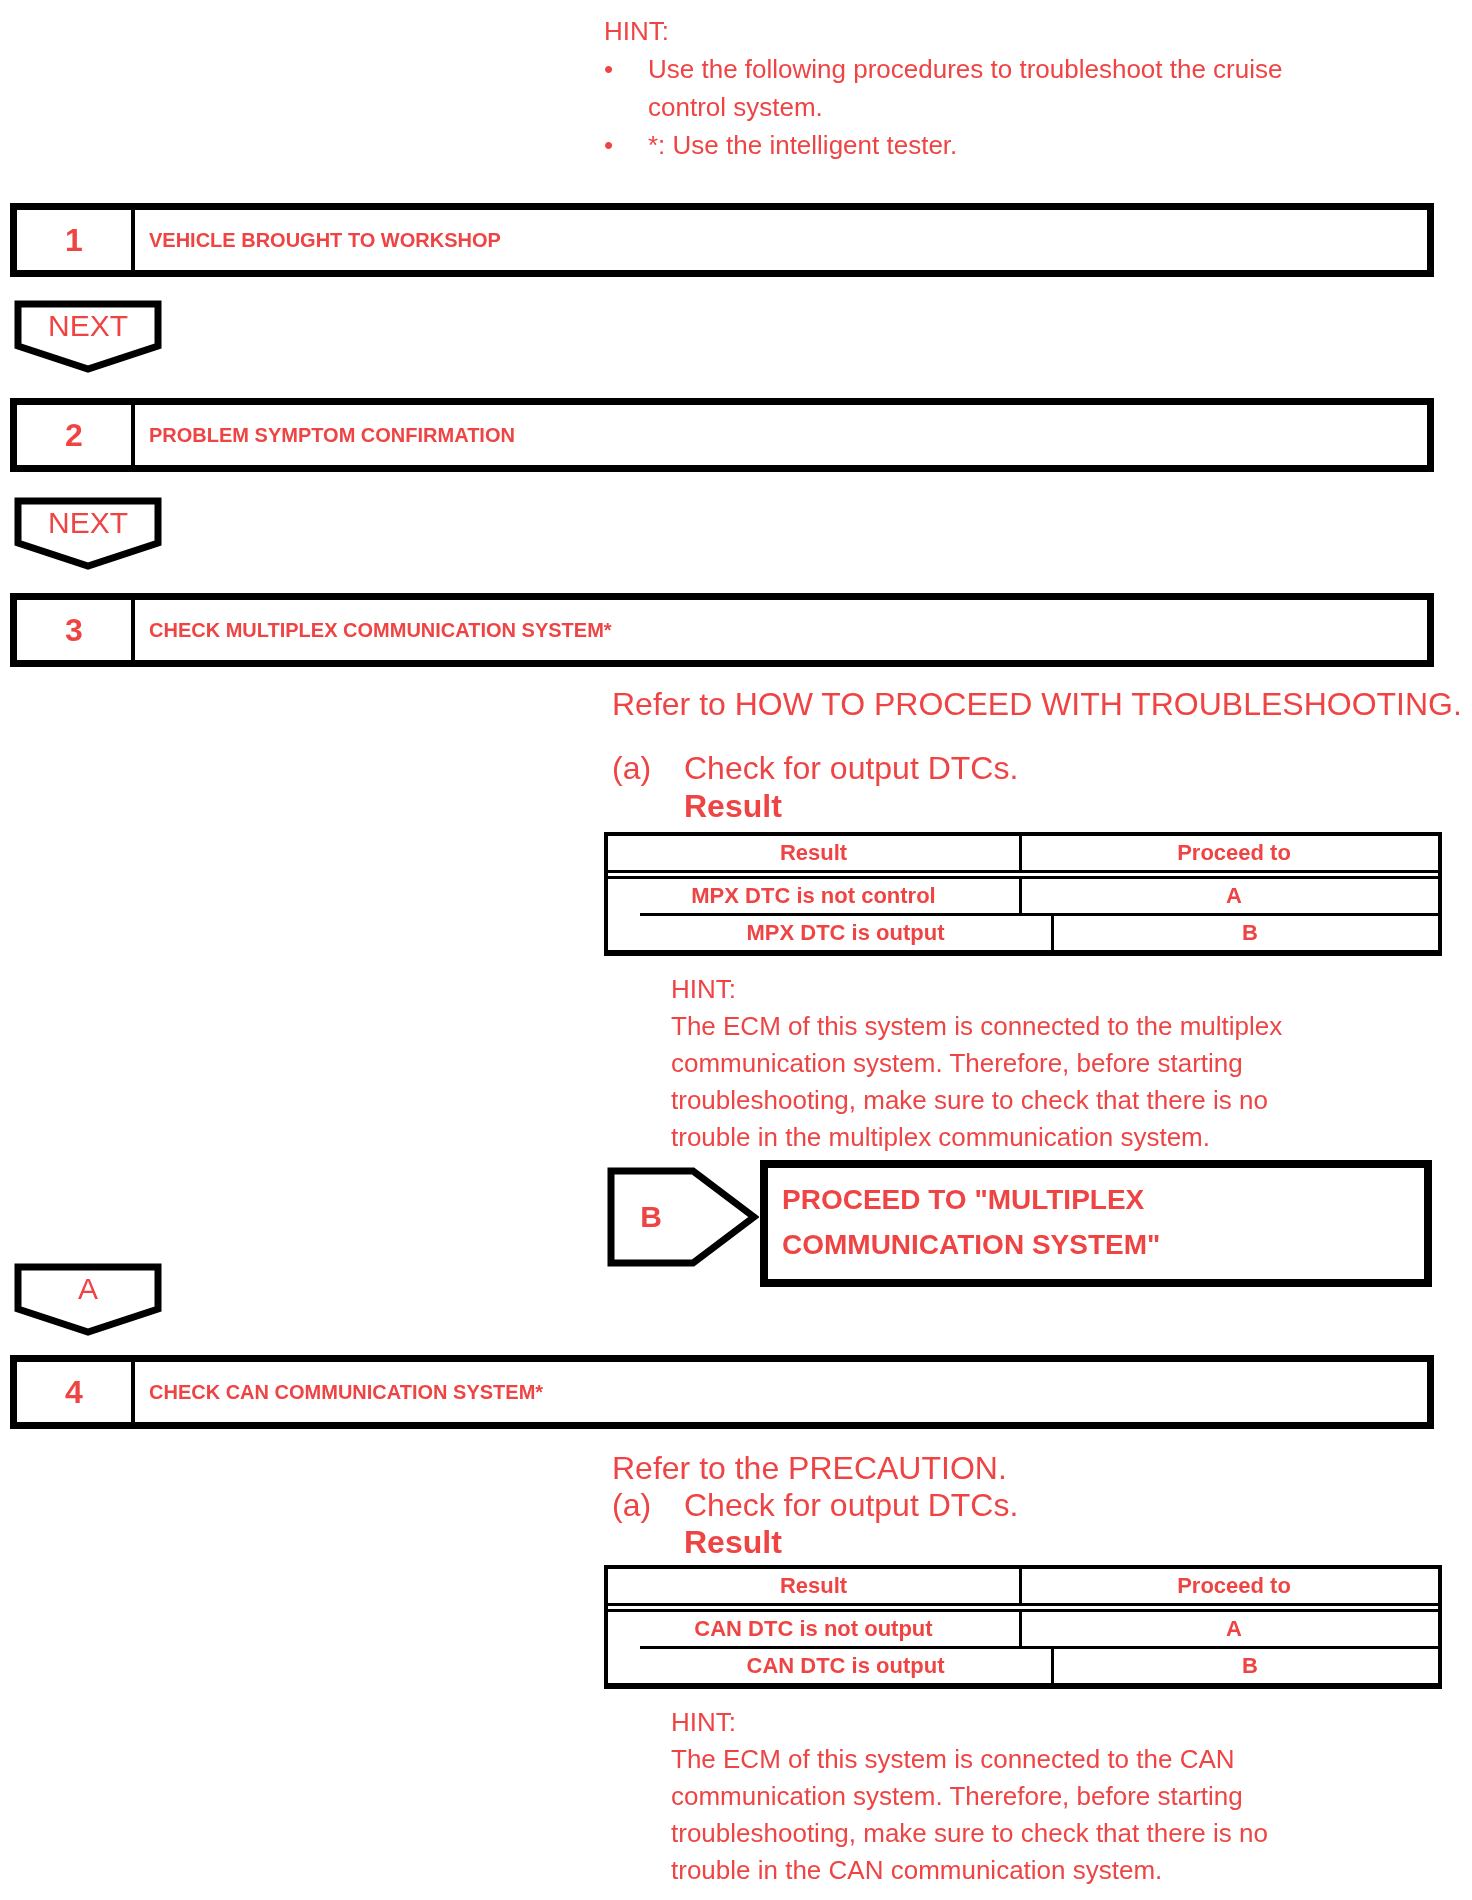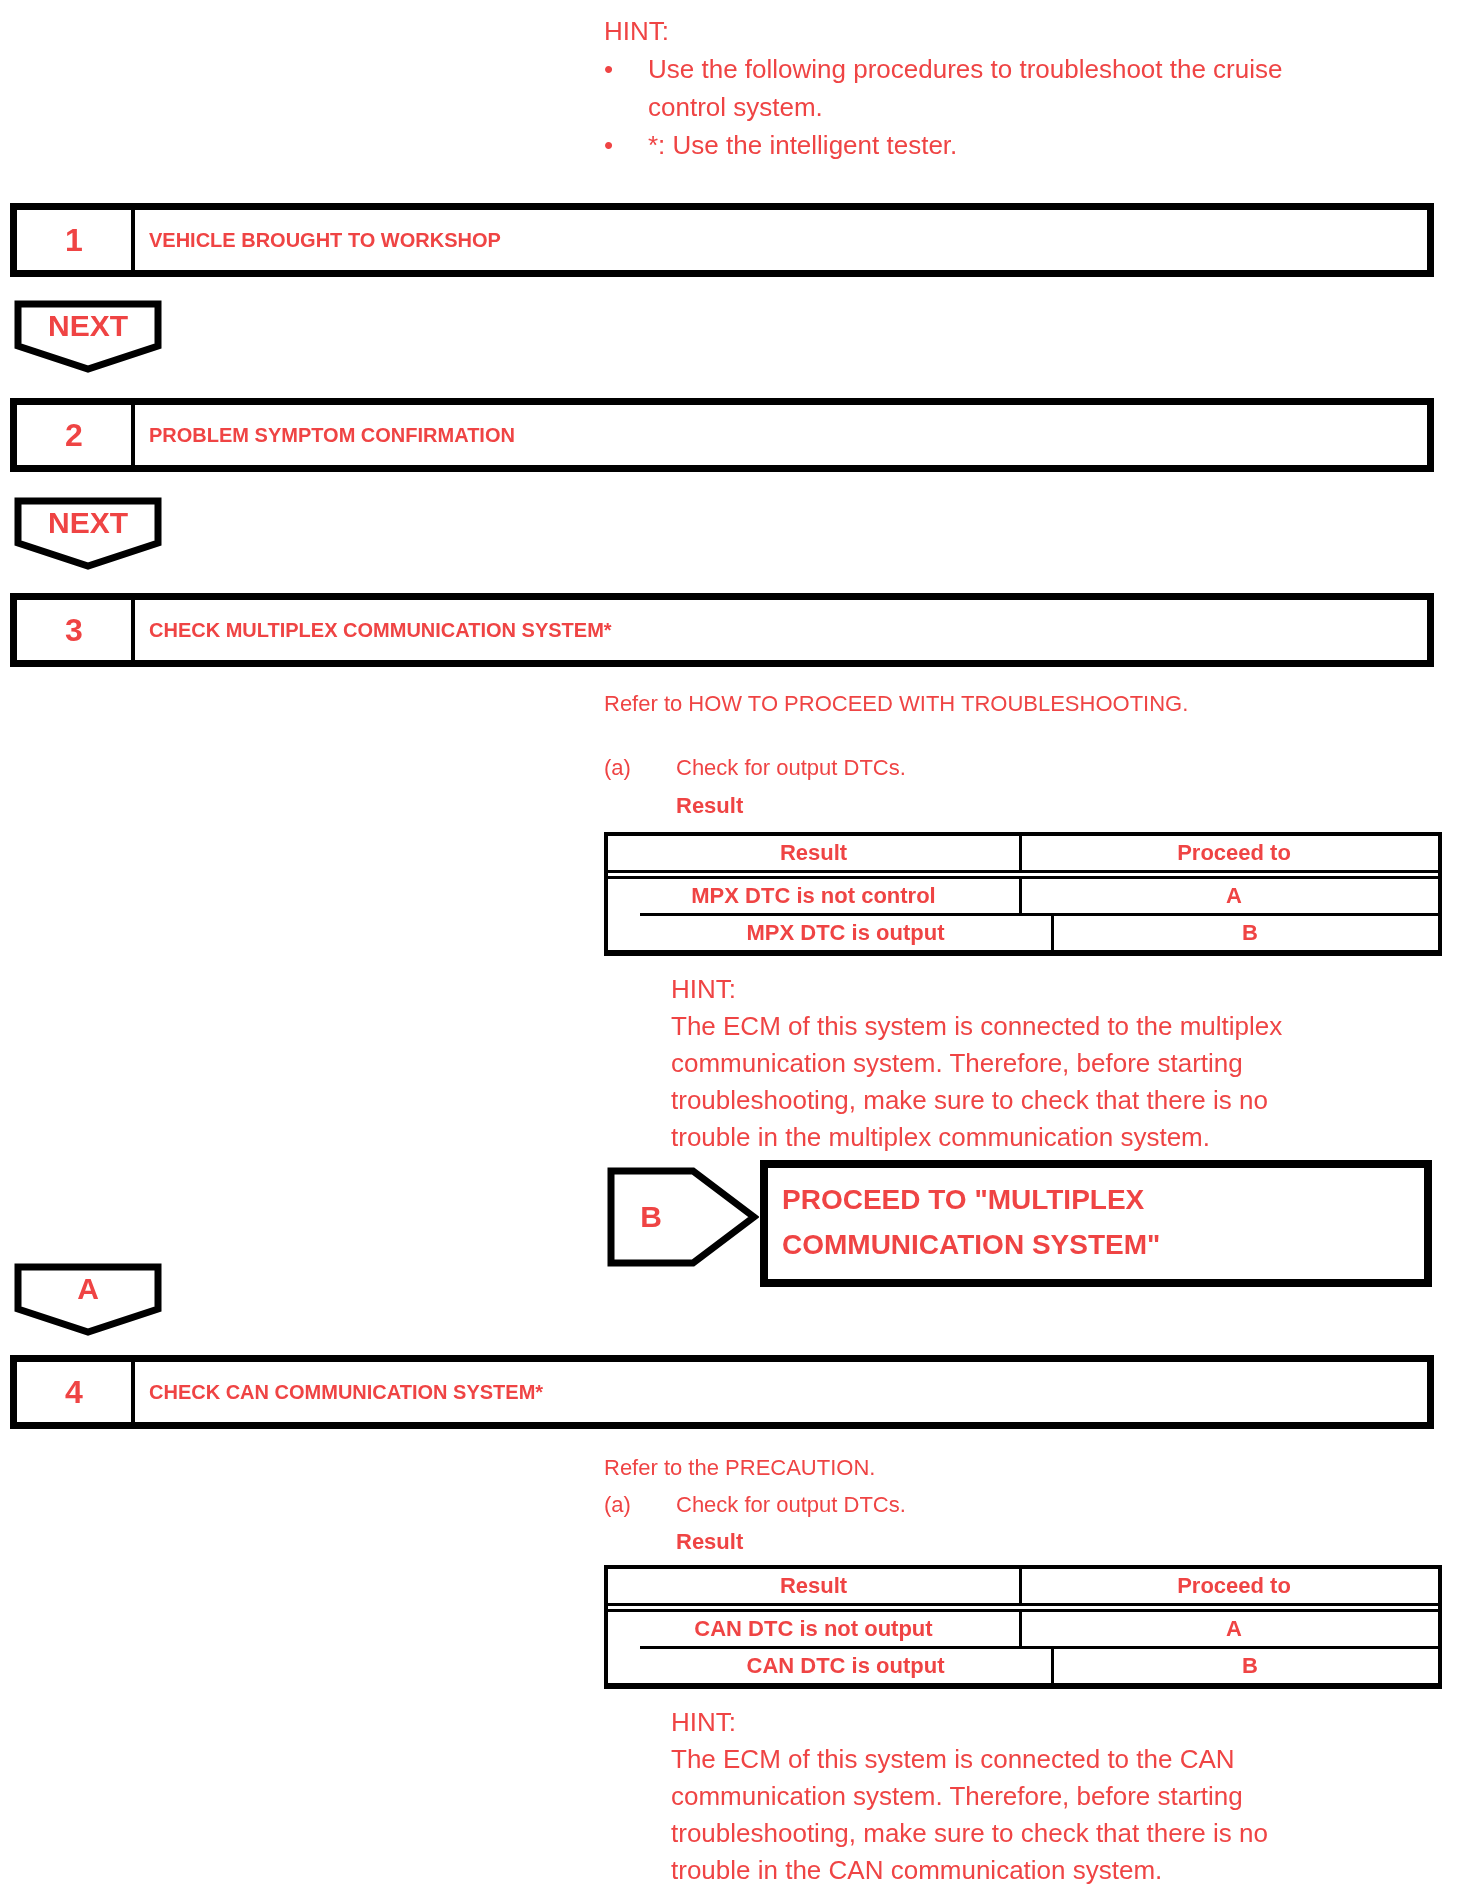--- a/index.html
+++ b/index.html
@@ -38,21 +38,21 @@
     padding-left:14px;
     font-weight:bold;font-size:20px;
     letter-spacing:0px;
   }
 
   
   .banner{width:148px;height:74px;}
   .banner svg{position:absolute;left:0;top:0;}
   .banner-label{
     position:absolute;left:0;top:9px;width:148px;
-    text-align:center;font-weight:bold;font-size:30px;
+    text-align:center;font-weight:normal;font-size:30px;
   }
 
   
   .arrow-right{width:152px;height:100px;}
   .arrow-right svg{position:absolute;left:0;top:0;}
   .arrow-right .arrow-label{
     position:absolute;left:0;top:0;width:88px;height:100px;
     display:flex;align-items:center;justify-content:center;
     font-weight:bold;font-size:30px;
   }
@@ -60,21 +60,21 @@
   
   .proceed-box{
     left:760px;top:1160px;width:672px;height:127px;
     border:8px solid #000;box-sizing:border-box;
     padding:9px 12px 0 14px;
     font-weight:bold;font-size:28px;line-height:45px;
     background:#fff;
   }
 
   
-  .body-line{font-size:22px;line-height:36px;white-space:nowrap;}
+  .body-line{font-size:32px;line-height:36px;white-space:nowrap;margin-left:8px;}
   .substep{display:flex;}
   .substep-marker{width:72px;flex:0 0 72px;}
   .bold{font-weight:bold;}
 
   .hint-block{width:760px;font-size:26px;line-height:37px;}
 
   
   .dtable{
     left:604px;width:838px;
     border:4px solid #000;border-bottom-width:6px;

